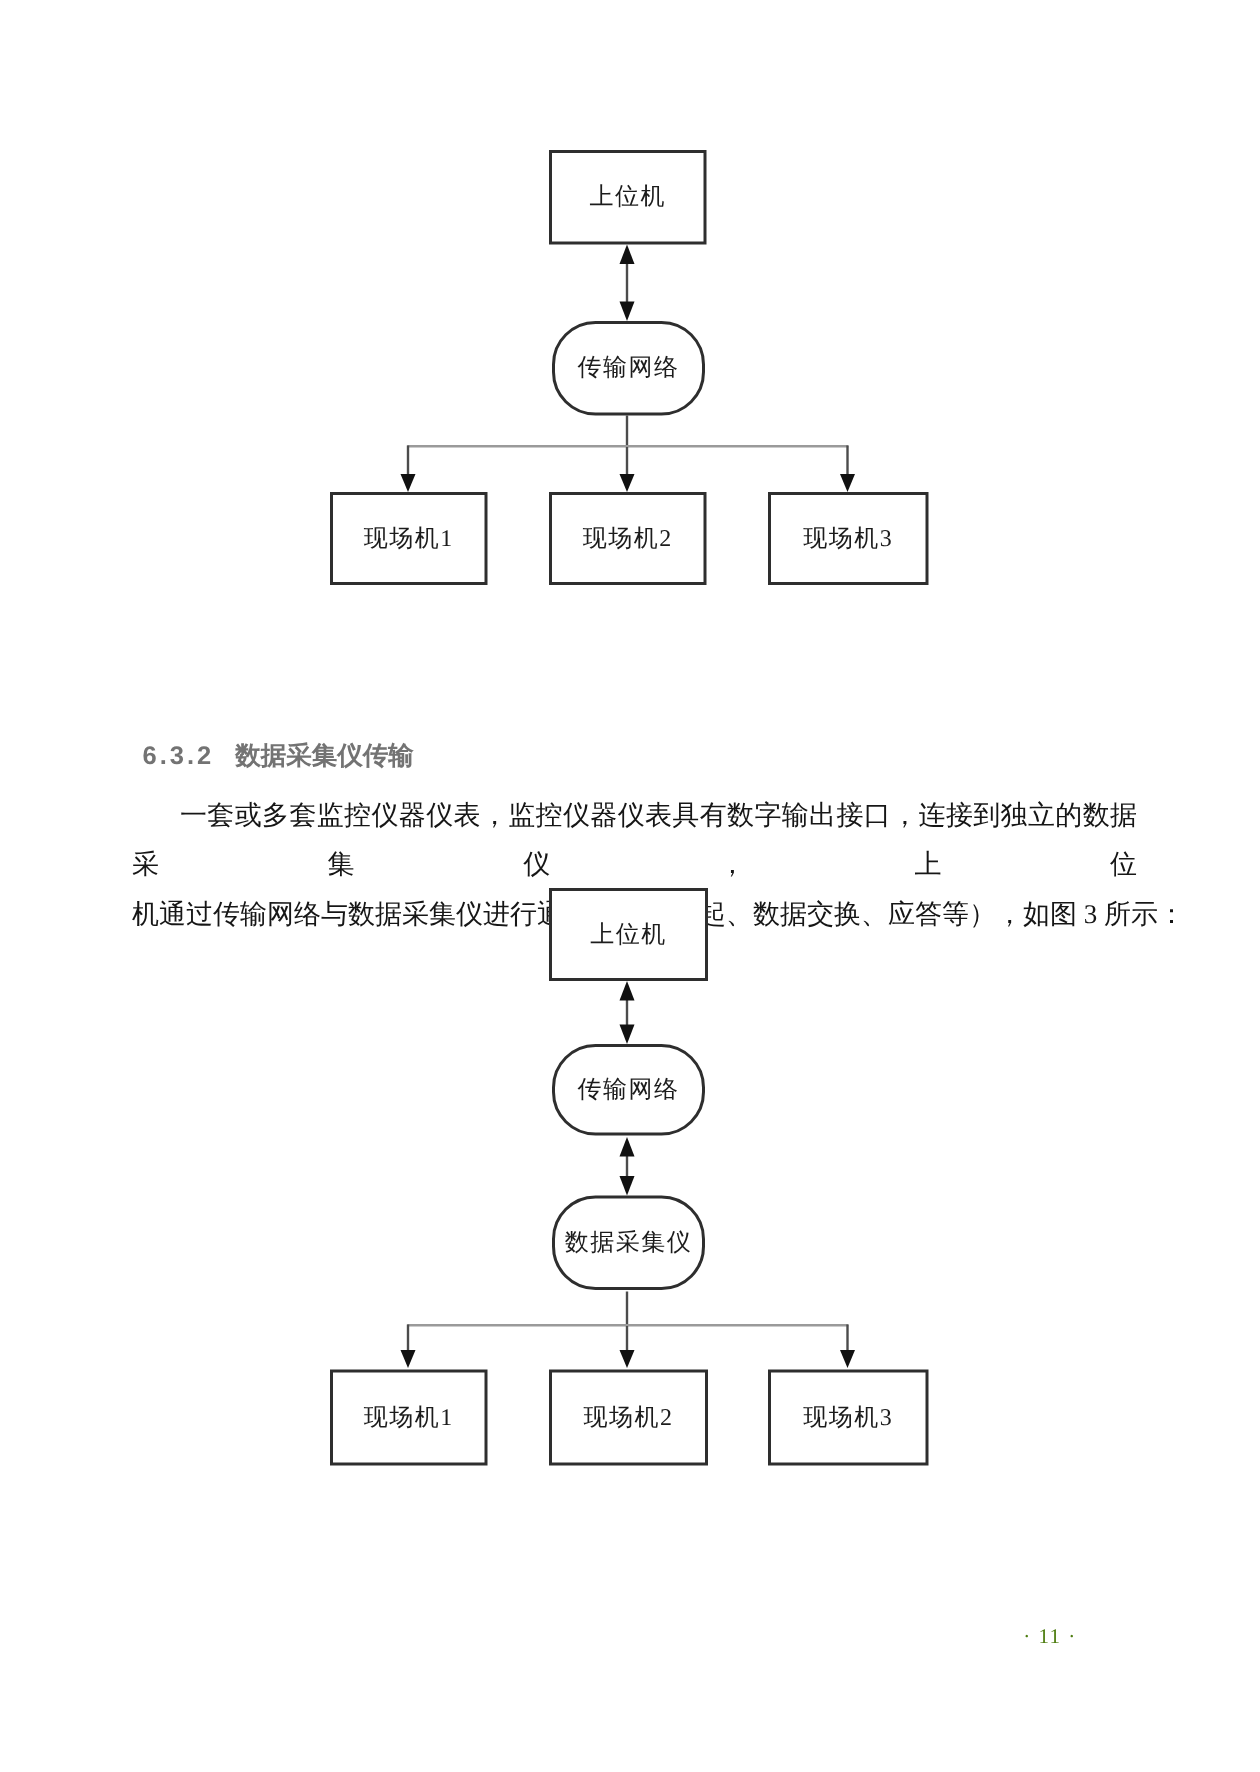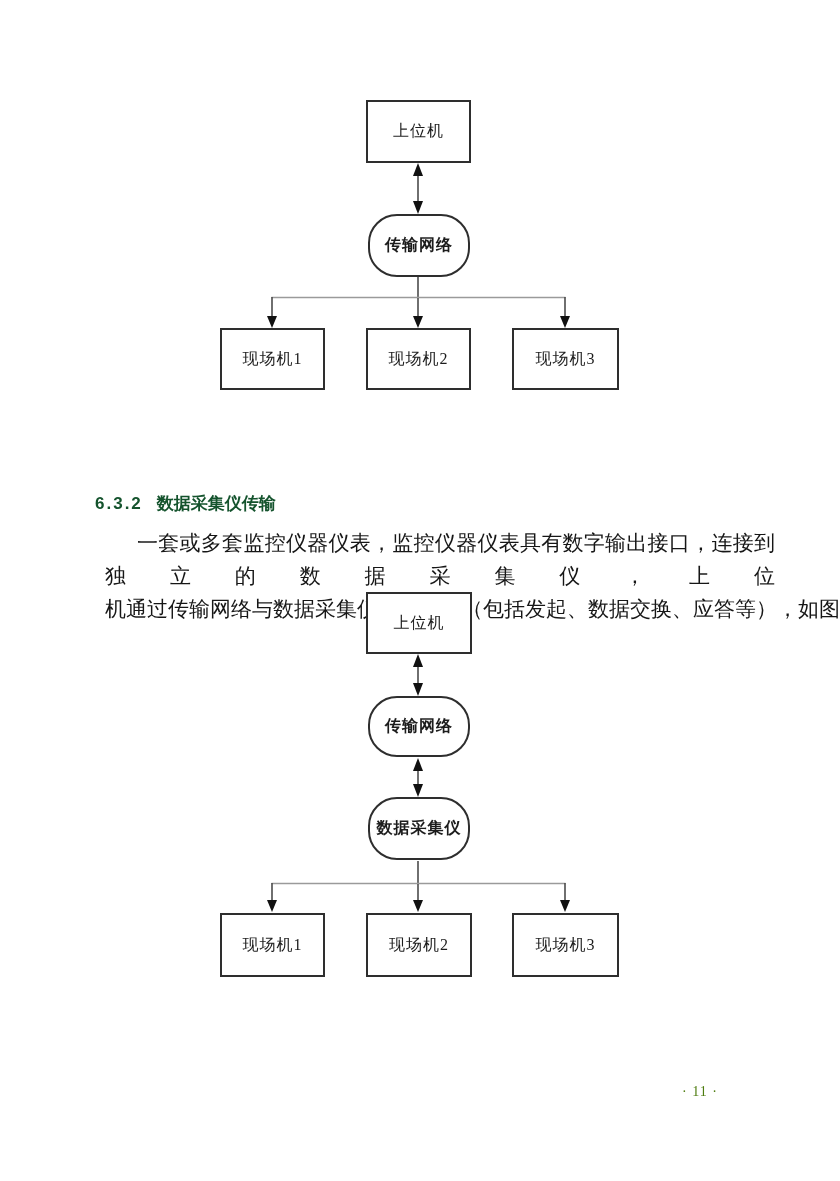--- a/index.html
+++ b/index.html
@@ -23,49 +23,49 @@
     position: absolute;
     display: flex;
     align-items: center;
     justify-content: center;
     border: 2px solid #2e2e2e;
     background: #ffffff;
     font-size: 16px;
     letter-spacing: 1px;
     color: #1c1c1c;
   }
-  .stadium { border-radius: 29px; font-weight: bold; }
+  .stadium { border-radius: 29px; }
   .fig-caption {
     position: absolute;
     left: 0;
     width: 840px;
     text-align: center;
     font-family: "Liberation Sans", sans-serif;
     font-weight: bold;
     font-size: 15px;
     white-space: pre;
     color: #111111;
   }
   .section-heading {
     position: absolute;
     left: 95px;
     top: 492px;
     font-family: "Liberation Sans", sans-serif;
     font-weight: bold;
     font-size: 17px;
-    color: #14532d;
+    color: #737373;
     white-space: nowrap;
   }
   .section-heading .sec-num { letter-spacing: 2px; margin-right: 14px; }
   .body-paragraph {
     position: absolute;
-    left: 105px;
+    left: 88px;
     top: 527px;
     width: 670px;
-    font-size: 21px;
+    font-size: 18px;
     line-height: 33px;
     color: #161616;
   }
   .body-paragraph .para-line { display: block; white-space: nowrap; }
   .body-paragraph .para-line.first {
     text-indent: 32px;
     white-space: normal;
     text-align: justify;
     text-align-last: justify;
   }

